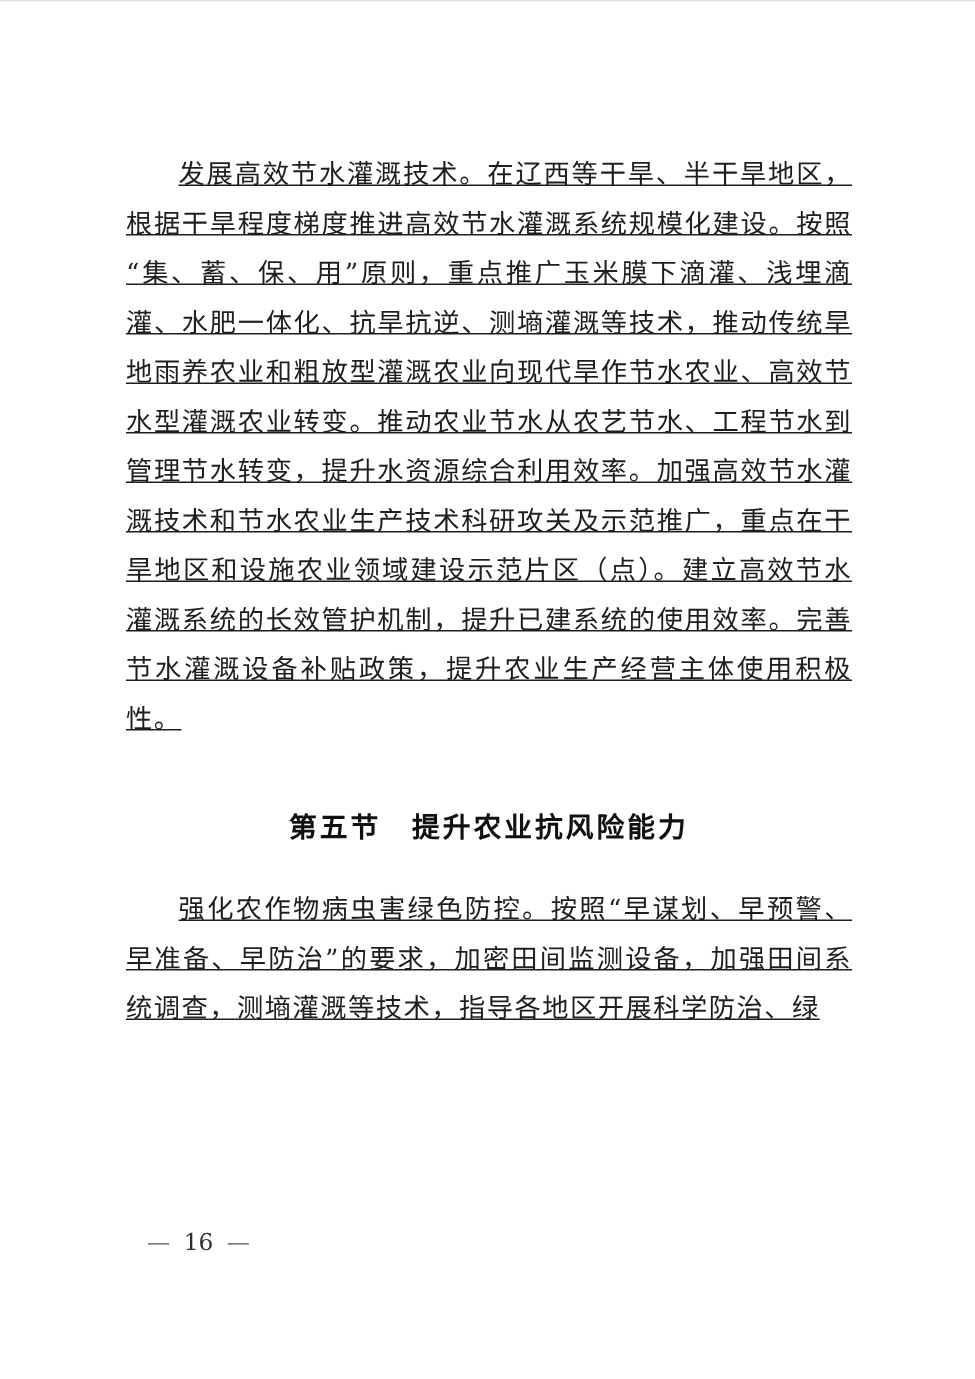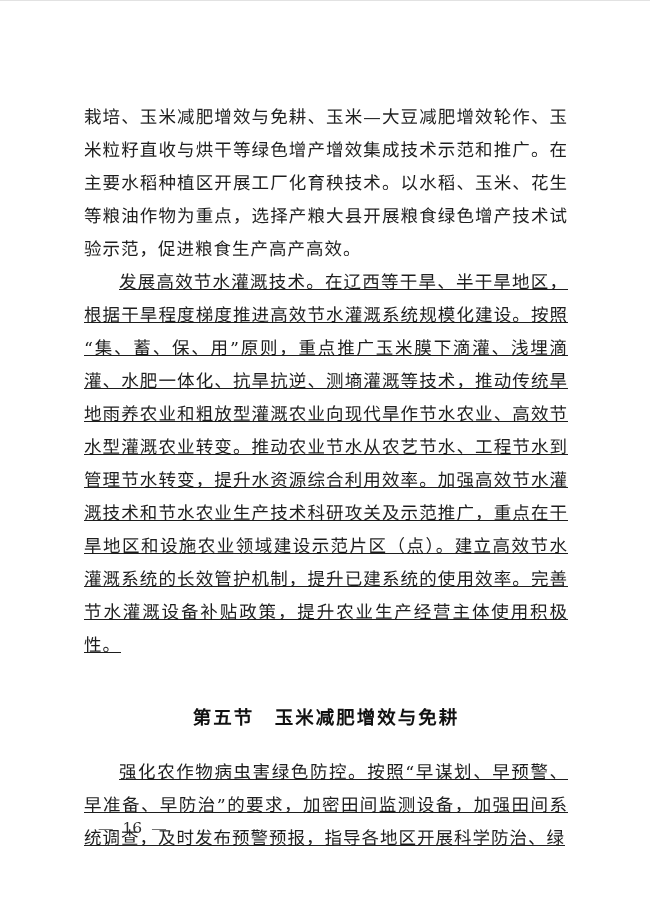--- a/index.html
+++ b/index.html
@@ -63,22 +63,21 @@
     color: #2d2d2d;
     margin: 0 9px;
     text-align: center;
   }
 </style>
 </head>
 <body>
 
 <div class="page">
   <div class="content">
-    <p class="body-para">栽培、玉米减肥增效与免耕、玉米—大豆减肥增效轮作、玉米粒籽直收与烘干等绿色增产增效集成技术示范和推广。在主要水稻种植区开展工厂化育秧技术。以水稻、玉米、花生等粮油作物为重点，选择产粮大县开展粮食绿色增产技术试验示范，促进粮食生产高产高效。</p>
     <p class="body-para indent">发展高效节水灌溉技术。在辽西等干旱、半干旱地区，根据干旱程度梯度推进高效节水灌溉系统规模化建设。按照“集、蓄、保、用”原则，重点推广玉米膜下滴灌、浅埋滴灌、水肥一体化、抗旱抗逆、测墒灌溉等技术，推动传统旱地雨养农业和粗放型灌溉农业向现代旱作节水农业、高效节水型灌溉农业转变。推动农业节水从农艺节水、工程节水到管理节水转变，提升水资源综合利用效率。加强高效节水灌溉技术和节水农业生产技术科研攻关及示范推广，重点在干旱地区和设施农业领域建设示范片区（点）。建立高效节水灌溉系统的长效管护机制，提升已建系统的使用效率。完善节水灌溉设备补贴政策，提升农业生产经营主体使用积极性。</p>
-    <h2 class="section-heading">第五节　玉米减肥增效与免耕</h2>
-    <p class="body-para indent">强化农作物病虫害绿色防控。按照“早谋划、早预警、早准备、早防治”的要求，加密田间监测设备，加强田间系统调查，及时发布预警预报，指导各地区开展科学防治、绿</p>
+    <h2 class="section-heading">第五节　提升农业抗风险能力</h2>
+    <p class="body-para indent">强化农作物病虫害绿色防控。按照“早谋划、早预警、早准备、早防治”的要求，加密田间监测设备，加强田间系统调查，测墒灌溉等技术，指导各地区开展科学防治、绿</p>
   </div>
 
   <div class="page-footer">
     <span class="footer-dash">—</span><span class="footer-num">16</span><span class="footer-dash">—</span>
   </div>
 </div>
 
 </body></html>

